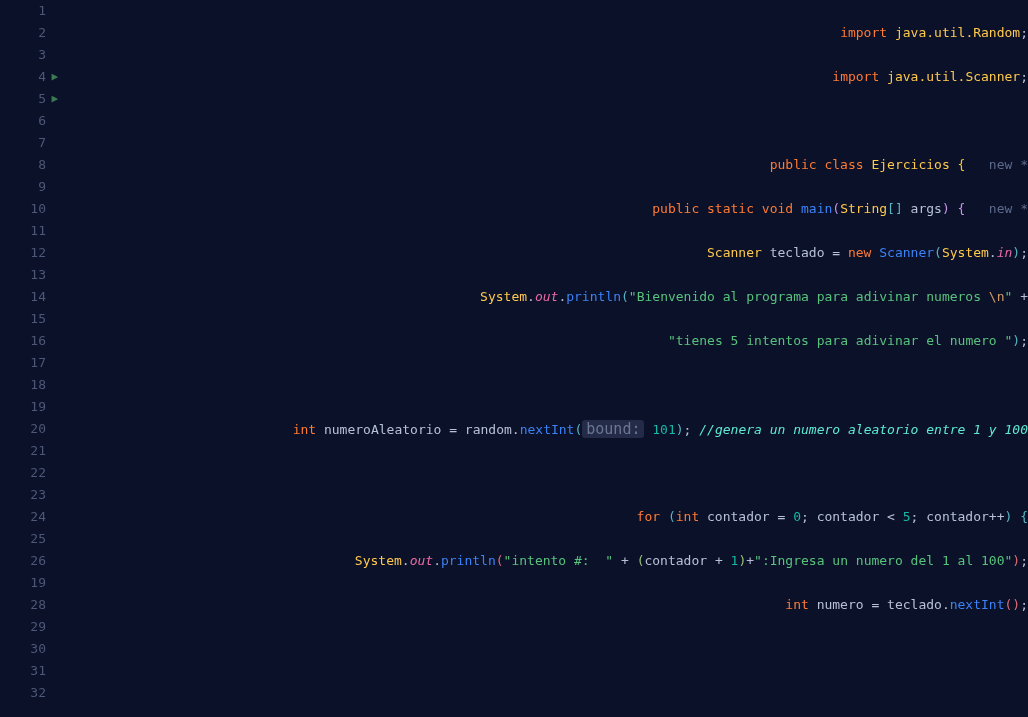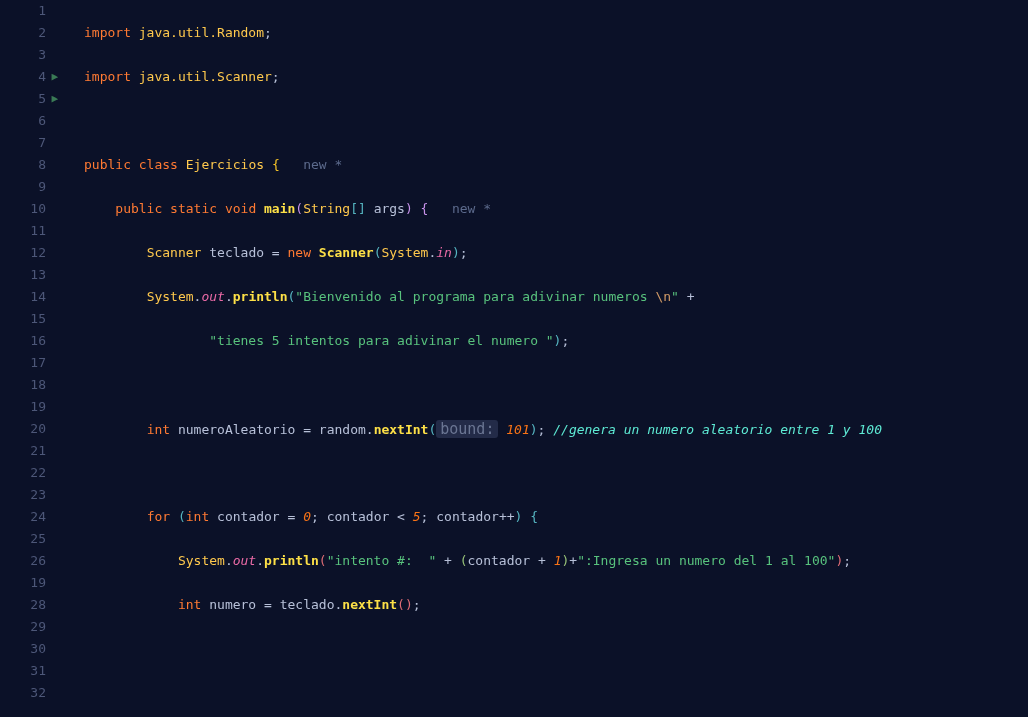--- a/index.html
+++ b/index.html
@@ -29,28 +29,28 @@
     top: 0;
     color: #3a7a55;
     font-size: 11px;
   }
   .code {
     flex: 1;
     padding-left: 24px;
     white-space: pre;
     position: relative;
   }
-  .code .line { height: 22px; }
+  .code .line { height: 22px; text-align: right; }
 
   .k   { color: #ff7a33; }           
   .ty  { color: #ffc94d; }           
-  .fn  { color: #fde047; font-weight: bold; }           
+  .fn  { color: #3b82f6; }           
   .fd  { color: #ea6aa6; font-style: italic; } 
   .s   { color: #58c27d; }           
-  .n   { color: #f97316; font-style: italic; }           
+  .n   { color: #14b8a6; }           
   .bool{ color: #ff7a33; }           
   .p   { color: #b7c0d8; }           
   .c   { color: #5eead4; font-style: italic; } 
   .esc { color: #d19a66; }           
   .hint{ color: #6b7693; background: #232b48; border-radius: 3px; padding: 0 4px; font-style: normal; font-size: 15px; }
   .dim { color: #5c6a8c; }
 
   .br1 { color: #f7c427; }
   .br2 { color: #c792ea; }
   .br3 { color: #56b6c2; }

